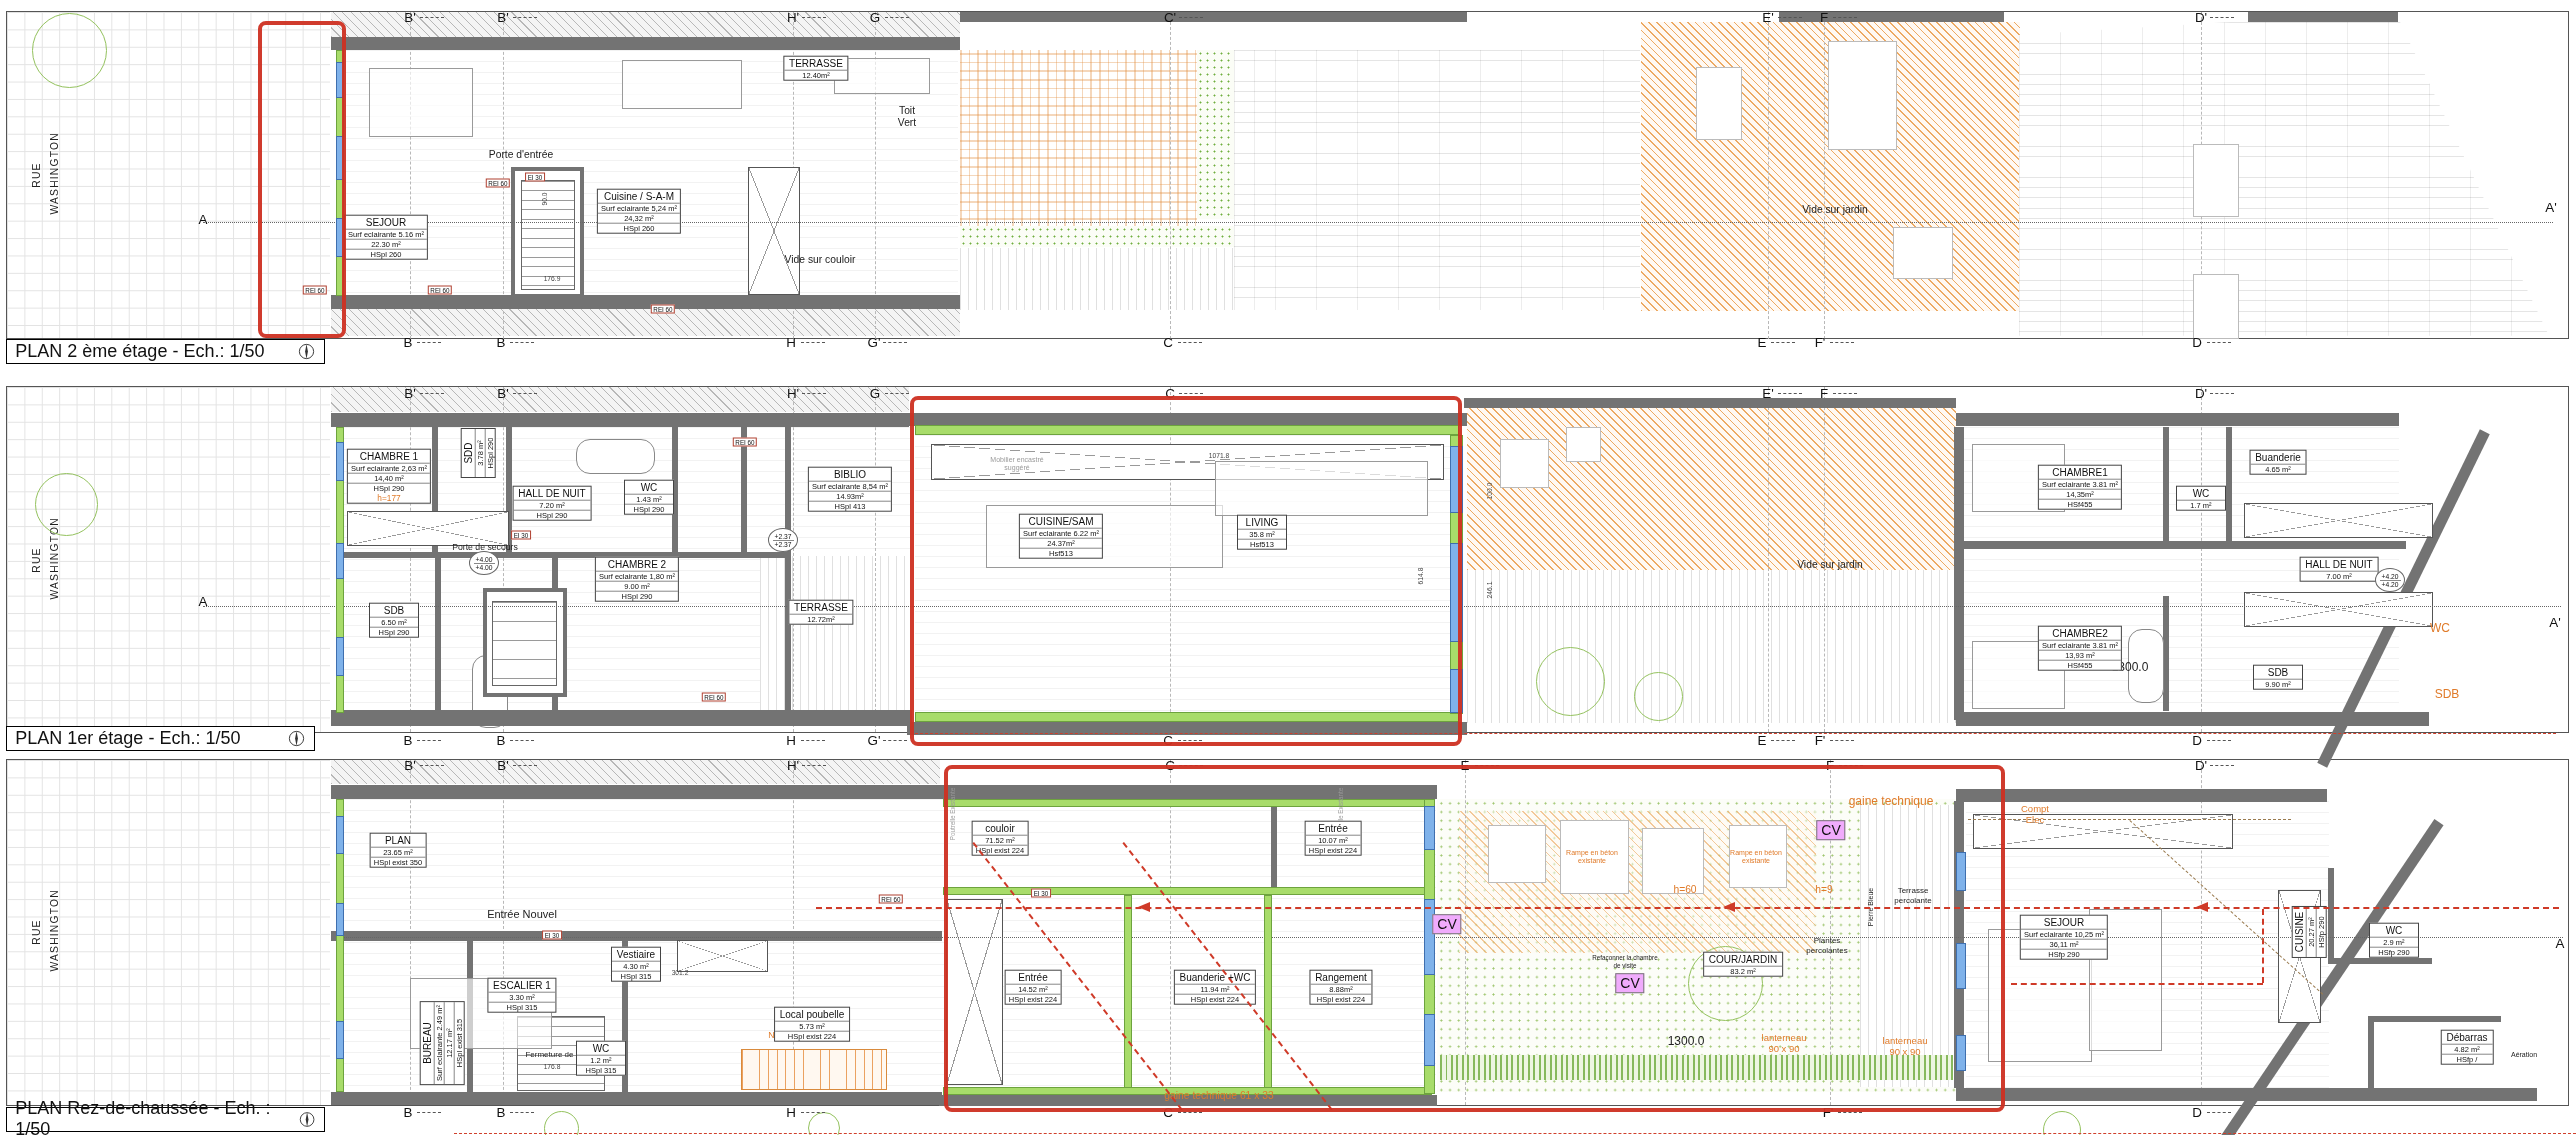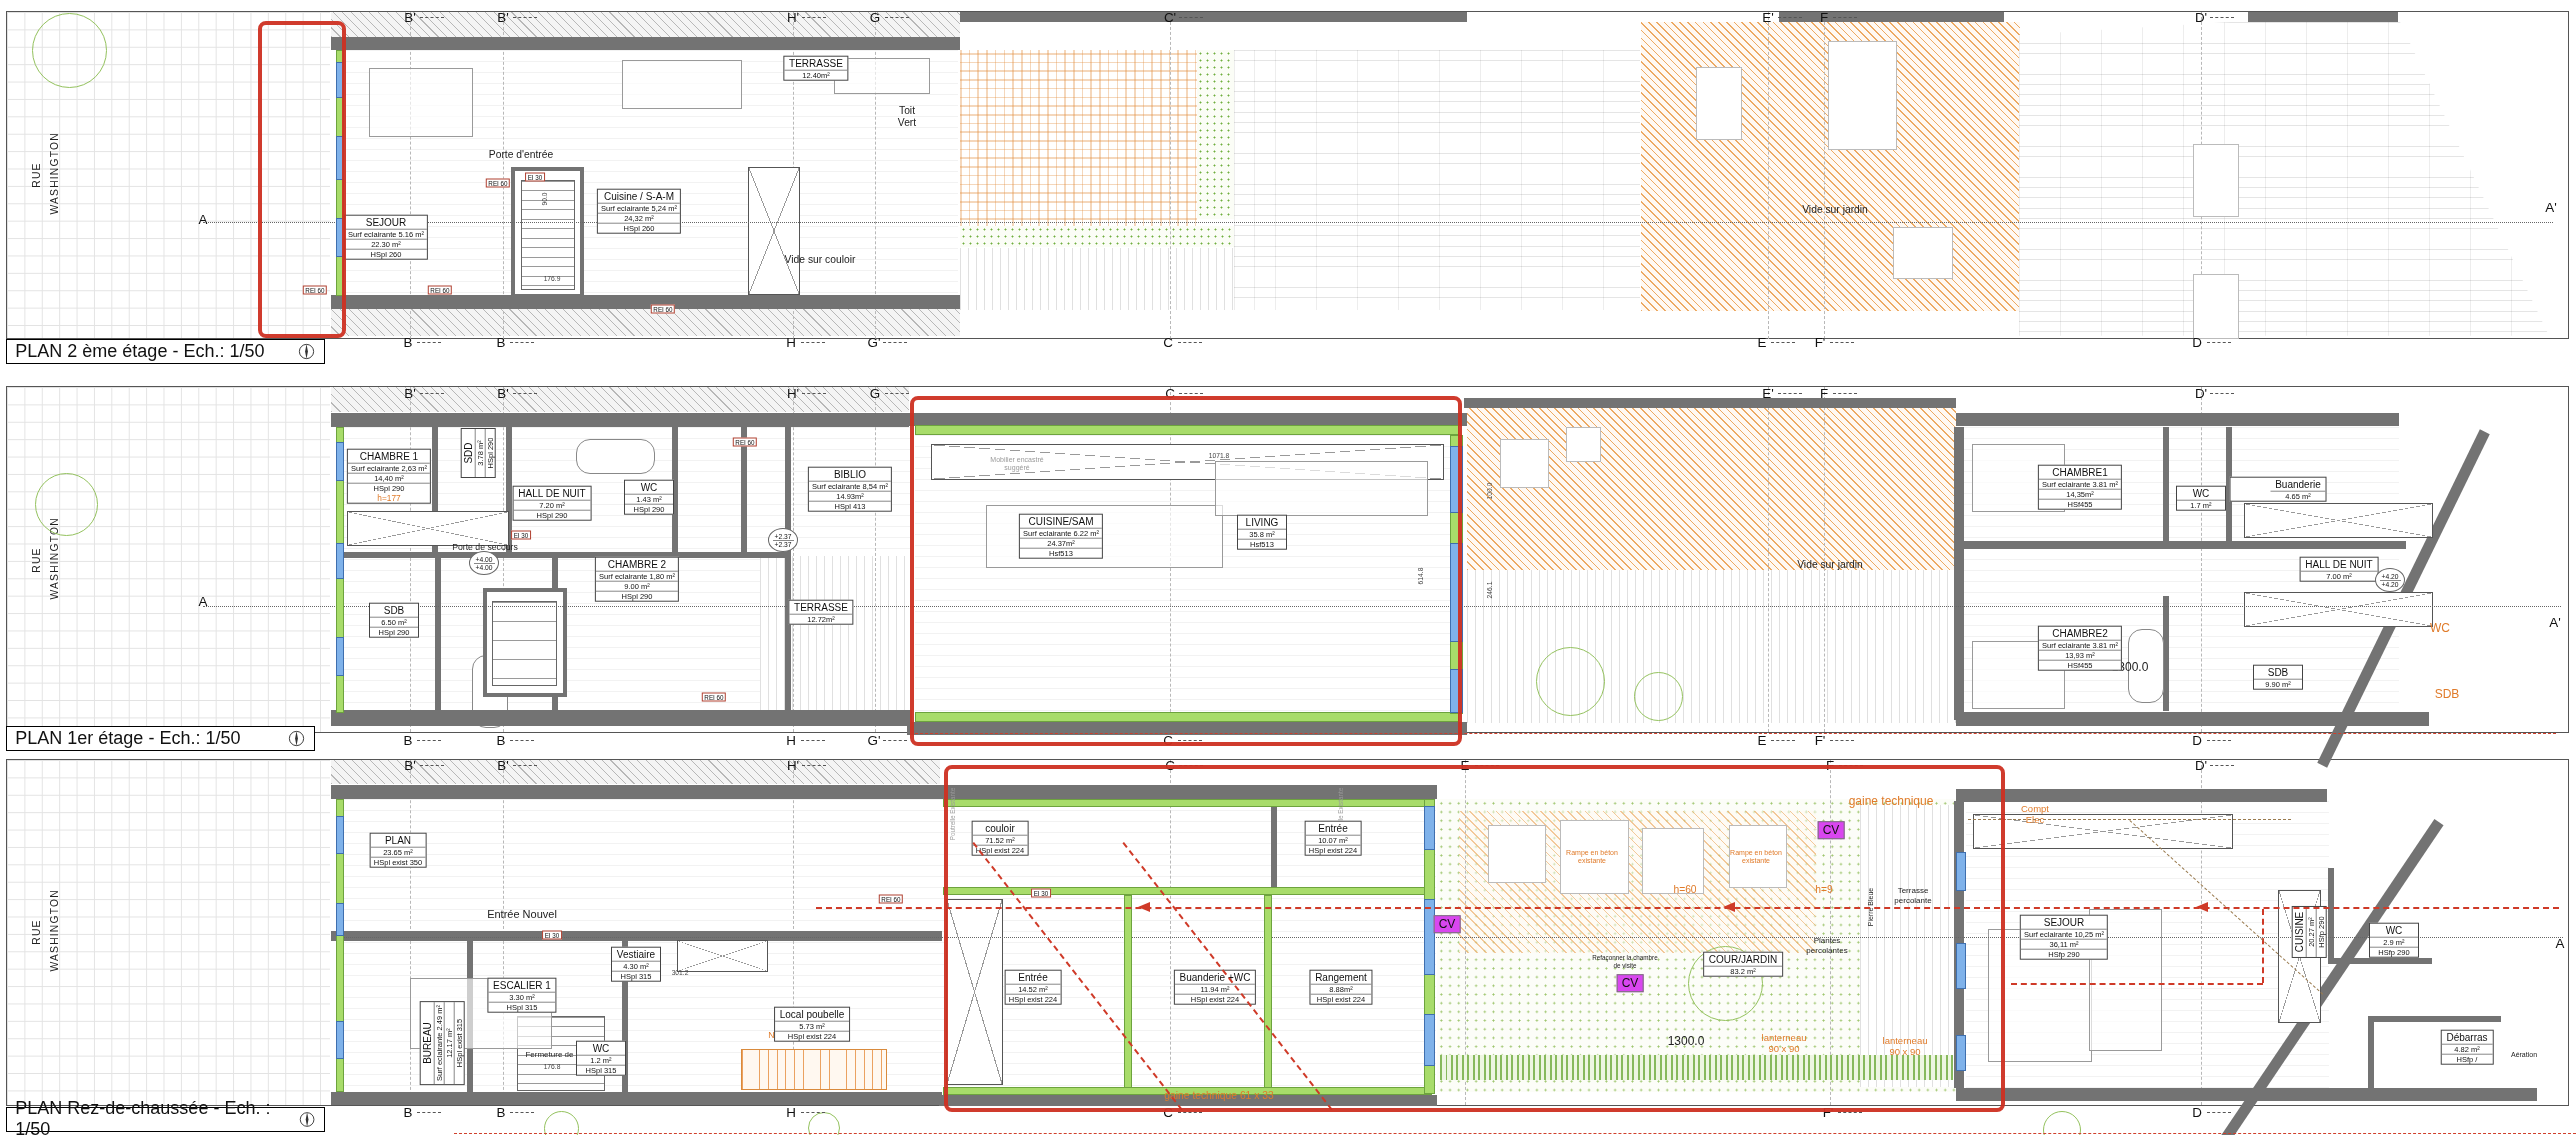--- a/index.html
+++ b/index.html
@@ -46,21 +46,21 @@
   .label .r{font-size:7.5px;padding:0 3.2px;border-top:0.8px solid #888;white-space:nowrap}
   .label .o{color:#e07b2a;border-top:none;font-size:8.3px}
   .txt{transform:translate(-50%,-50%);text-align:center;color:#222;z-index:4;line-height:1.2;white-space:nowrap}
   .txt.wrap{white-space:normal}
   .txt.rot{transform:translate(-50%,-50%) rotate(-90deg)}
   .txt.or{color:#e07b2a}
   .txt.gy{color:#9a9a9a}
   .marker{transform:translate(-50%,-50%);font-size:13.4px;z-index:6}
   .mdash{width:24px;border-top:0.9px dashed #555;z-index:6}
   .tag{transform:translate(-50%,-50%);font-size:6.3px;border:0.8px solid #b04030;background:#fff;padding:0 1.6px;white-space:nowrap;z-index:5}
-  .cv{transform:translate(-50%,-50%);font-size:12px;border:1.2px solid #777;background:#d946ef;padding:0.8px 4px;z-index:5}
+  .cv{transform:translate(-50%,-50%);font-size:14px;border:1.2px solid #777;background:#f0abfc;padding:0.8px 4px;z-index:5}
   .dim{transform:translate(-50%,-50%);font-size:6.7px;color:#444;white-space:nowrap;z-index:4}
   .dim.rot{transform:translate(-50%,-50%) rotate(-90deg)}
   .elev{transform:translate(-50%,-50%);width:30px;height:24px;border:0.8px solid #666;border-radius:50%;background:#fff;font-size:6.7px;display:flex;flex-direction:column;align-items:center;justify-content:center;z-index:5}
   .elev span:first-child{border-bottom:0.8px solid #888;width:75%;text-align:center}
   .ptitle{display:flex;align-items:center;justify-content:space-between;background:#fff;border:1.3px solid #000;font-size:18px;padding:0.8px 8px;z-index:9;height:24.5px}
   .street{transform:translate(-50%,-50%) rotate(-90deg);font-size:10.3px;letter-spacing:1.2px;text-align:center;width:79px;line-height:1.7;z-index:3;color:#222}
 </style>
 </head>
 <body>
 
@@ -320,21 +320,21 @@
     <div class="abs label" style="left: 2080px; top: 487px;">
       <div class="t">CHAMBRE1</div>
       <div class="r">Surf eclairante 3.81 m²</div>
       <div class="r">14,35m²</div>
       <div class="r">HSf455</div>
     </div>
     <div class="abs label" style="left: 2201px; top: 498px;">
       <div class="t">WC</div>
       <div class="r">1.7 m²</div>
     </div>
-    <div class="abs label" style="left: 2278px; top: 489px; padding-left: 40px;">
+    <div class="abs label" style="left: 2278px; top: 462px;">
       <div class="t">Buanderie</div>
       <div class="r">4.65 m²</div>
     </div>
     <div class="abs label" style="left: 2339px; top: 569px;">
       <div class="t">HALL DE NUIT</div>
       <div class="r">7.00 m²</div>
     </div>
     <div class="abs label" style="left: 2080px; top: 648px;">
       <div class="t">CHAMBRE2</div>
       <div class="r">Surf eclairante 3.81 m²</div>

